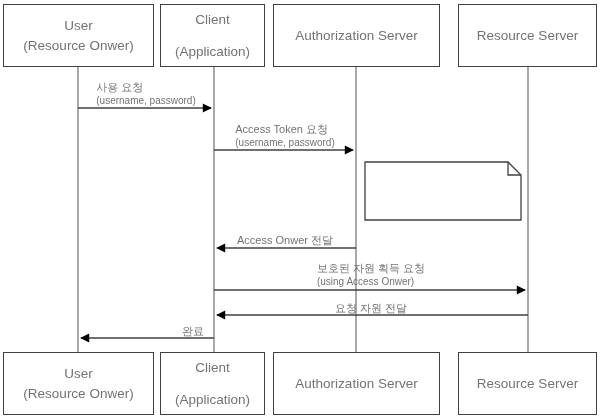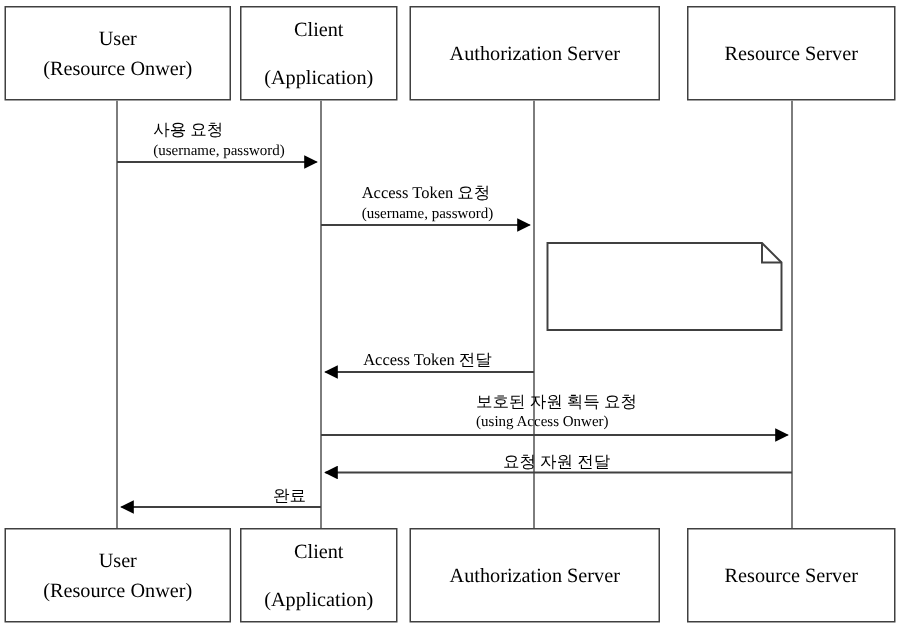--- a/index.html
+++ b/index.html
@@ -1,22 +1,22 @@
 <!DOCTYPE html>
 <html><head>
 <meta charset="utf-8">
 <style>
   html, body { margin: 0; padding: 0; background: #ffffff; }
   .canvas {
     position: relative;
     width: 608px;
     height: 420px;
     background: #ffffff;
-    font-family: Liberation Serif, serif;
-    color: #000000;
+    font-family: Liberation Sans, sans-serif;
+    color: #737373;
     overflow: hidden;
   }
   .svg-layer {
     position: absolute;
     left: 0; top: 0;
     width: 608px; height: 420px;
   }
   .actor-box {
     position: absolute;
     box-sizing: border-box;
@@ -122,21 +122,21 @@
     <div>사용 요청</div>
     <div class="sub">(username, password)</div>
   </div>
 
   <div class="msg-label" style="left:285px; top:122px;">
     <div>Access Token 요청</div>
     <div class="sub">(username, password)</div>
   </div>
 
   <div class="msg-label" style="left:285px; top:233px;">
-    <div>Access Token 전달</div>
+    <div>Access Onwer 전달</div>
   </div>
 
   <div class="msg-label" style="left:371px; top:261px;">
     <div>보호된 자원 획득 요청</div>
     <div class="sub">(using Access Onwer)</div>
   </div>
 
   <div class="msg-label" style="left:371px; top:301px;">
     <div>요청 자원 전달</div>
   </div>

